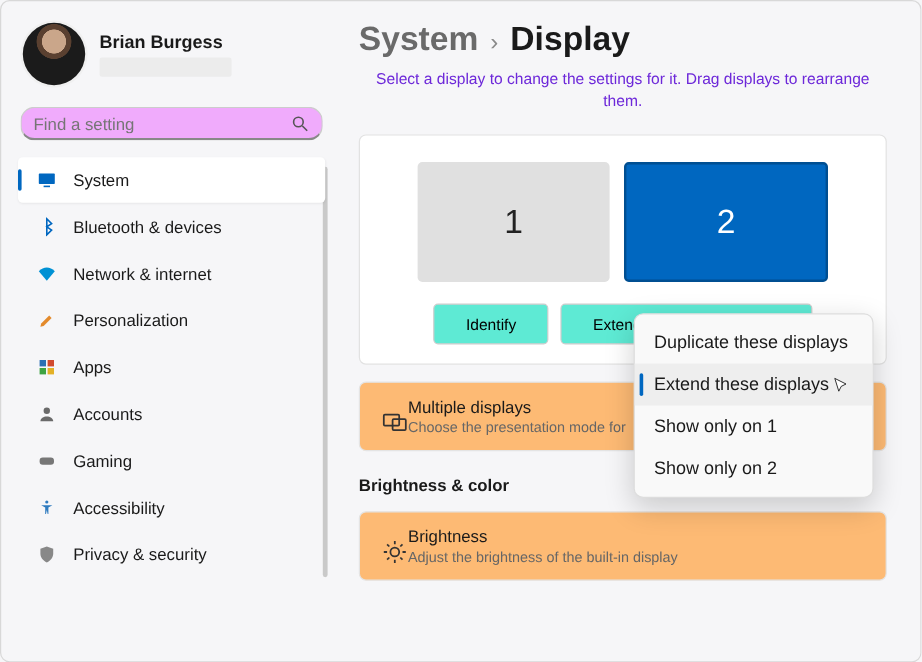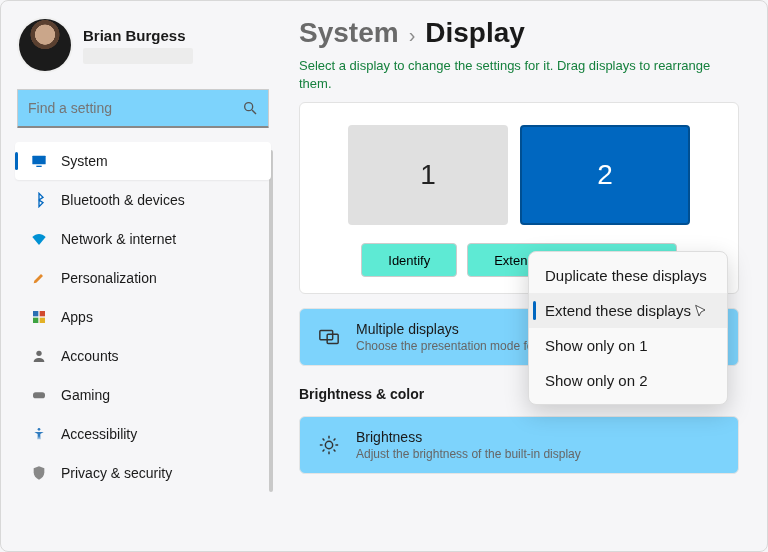--- a/index.html
+++ b/index.html
@@ -29,22 +29,22 @@
   .user-row { display: flex; align-items: center; gap: 12px; margin-bottom: 18px; padding-left: 4px;}
   .avatar {
     width: 52px; height: 52px; border-radius: 50%;
     background: radial-gradient(circle at 50% 30%, #caa68a 0 22%, #5a4030 23% 32%, #1b1b1b 33% 100%);
     box-shadow: 0 0 0 2px #f0f0f0;
   }
   .user-meta .name { font-weight: 600; font-size: 15px;}
   .user-meta .sub { width: 110px; height: 16px; background: #ececec; margin-top: 4px; border-radius: 2px;}
   .search {
     display: flex; align-items: center;
-    background: #7dd3fc; border: 1px solid #ccc; border-bottom: 2px solid #888;
-    border-radius: 1px; height: 39px; padding: 0 10px; margin: 0 2px 14px 2px;
+    background: #f0abfc; border: 1px solid #ccc; border-bottom: 2px solid #888;
+    border-radius: 12px; height: 28px; padding: 0 10px; margin: 0 2px 14px 2px;
   }
   .search input { flex:1; border:none; outline:none; font-size:14px; background:transparent;}
   .search svg { width:16px; height:16px; stroke:#555; fill:none;}
   .nav { display:flex; flex-direction:column; gap:1px; position:relative;}
   .nav-item {
     display:flex; align-items:center; gap:14px;
     height:38px; padding:0 10px 0 16px; border-radius:4px;
     font-size:14px; cursor:pointer; position:relative;
   }
   .nav-item.active { background:#fff; box-shadow:0 1px 2px rgba(0,0,0,.06); }
@@ -53,21 +53,21 @@
     background:#0067c0; border-radius:2px;
   }
   .nav-item .icon { width:16px; height:16px; display:flex; align-items:center; justify-content:center;}
   .nav-item .icon svg { width:16px; height:16px; }
   .scroll-hint { position:absolute; right:-2px; top:8px; bottom:0; width:4px; background:#c9c9c9; border-radius:3px;}
   
   .main { flex:1; padding: 16px 28px 0 18px; overflow:hidden;}
   .crumb { display:flex; align-items:baseline; gap:10px; font-size:28px; font-weight:600; margin-bottom:8px;}
   .crumb .parent { color:#6a6a6a; font-weight:600; }
   .crumb .chev { color:#8a8a8a; font-size:20px; font-weight:400;}
-  .hint { color:#15803d; font-size:13px; margin-bottom:10px; line-height:1.35;}
+  .hint { color:#6d28d9; font-size:13px; margin-bottom:20px; line-height:1.35;text-align:center;}
   .monitors-card {
     background:#fff; border:1px solid #e2e2e2; border-radius:6px;
     padding: 22px 20px 16px 20px; position:relative;
   }
   .monitors-area { display:flex; gap:12px; align-items:center; justify-content:center; margin-bottom:18px;}
   .monitor {
     display:flex; align-items:center; justify-content:center;
     font-size:28px; border-radius:4px; height:100px; user-select:none;
   }
   .monitor.one { width:160px; background:#e0e0e0; color:#222;}
@@ -88,22 +88,22 @@
     padding:9px 16px; font-size:15px; cursor:pointer; position:relative;
   }
   .dropdown-item.selected { background:#eeeeee; }
   .dropdown-item.selected::before {
     content:""; position:absolute; left:4px; top:8px; bottom:8px; width:3px;
     background:#0067c0; border-radius:2px;
   }
   
   .cursor-svg { width:16px; height:16px; }
   .card {
-    background:#7dd3fc; border:1px solid #e4e4e4; border-radius:6px;
-    margin-top:14px; display:flex; align-items:center; gap:16px;
+    background:#fdba74; border:1px solid #e4e4e4; border-radius:6px;
+    margin-top:14px; display:flex; align-items:flex-end; 
     padding:12px 18px;
   }
   .card .title { font-size:14px; }
   .card .sub { font-size:12px; color:#666; margin-top:2px;}
   .card-icon { width:22px; height:22px; stroke:#333; fill:none; }
   .section-h { font-size:14px; font-weight:600; margin-top:20px; margin-bottom:8px;}
   
   .dd-cursor { position:absolute; right:18px; top:52px; pointer-events:none;}
 </style>
 </head>

